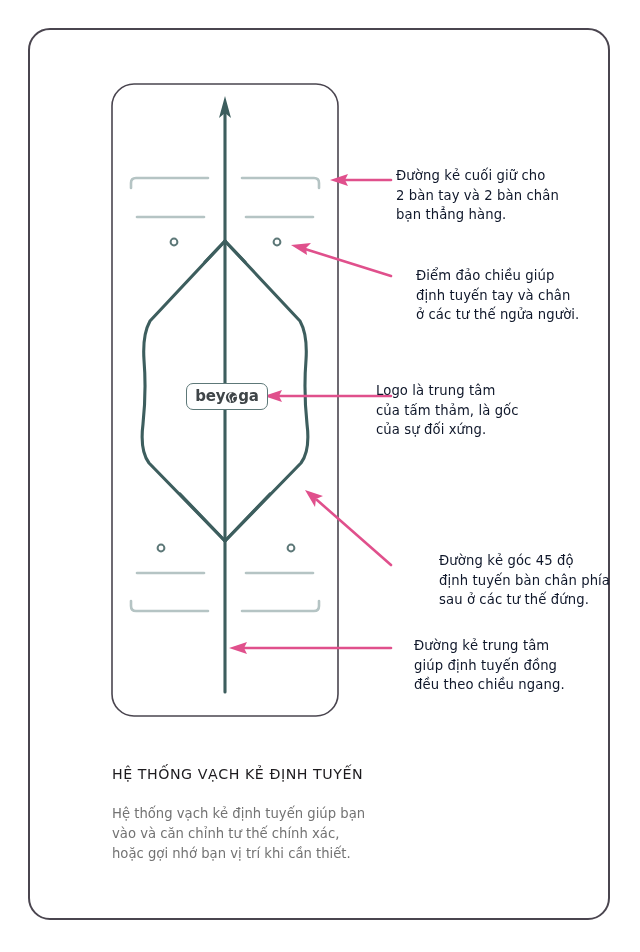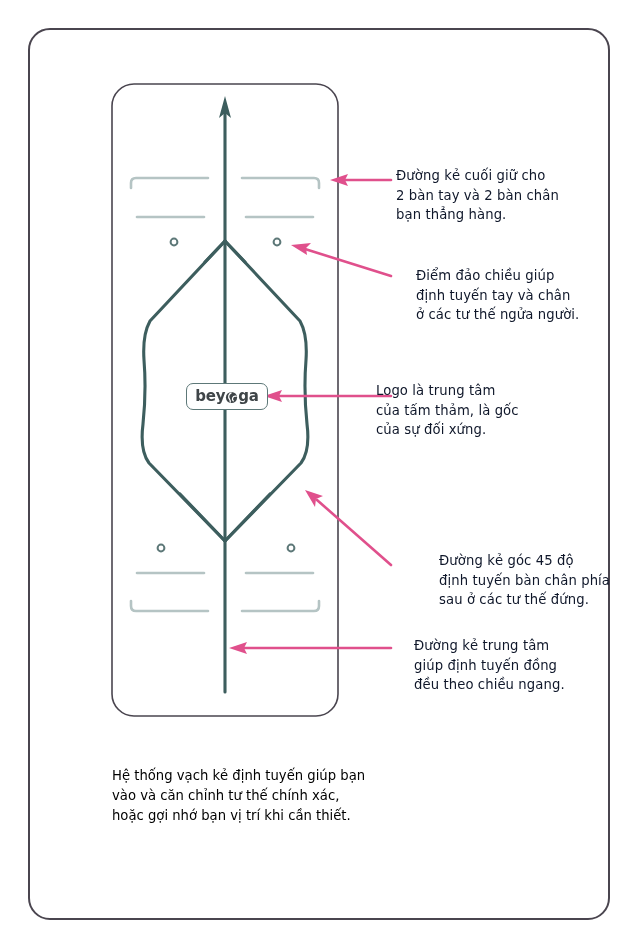--- a/index.html
+++ b/index.html
@@ -29,21 +29,21 @@
   .anno-3{left:376px;top:381px;}
   .anno-4{left:419px;top:551px;margin-left:20px;}
   .anno-5{left:382px;top:636px;margin-left:32px;}
 
   .caption-block{position:absolute;left:112px;top:766px;width:340px;}
   .caption-title{
     font-size:14.2px;color:#1d1b1e;letter-spacing:.55px;
     font-weight:500;margin:0 0 22px 0;
   }
   .caption-body{
-    font-size:13.2px;line-height:20px;color:#000000;
+    font-size:13.2px;line-height:20px;color:#737373;
     white-space:pre-line;margin:0;font-weight:500;
   }
 
   .logo-box{
     position:absolute;left:186px;top:383px;width:82px;height:27px;
     border:1.6px solid #5d7878;border-radius:7px;background:#ffffff;
     display:flex;align-items:center;justify-content:center;
     box-sizing:border-box;
   }
   .logo-text{
@@ -149,16 +149,17 @@
 của tấm thảm, là gốc
 của sự đối xứng.</div>
 <div class="anno anno-4">Đường kẻ góc 45 độ
 định tuyến bàn chân phía
 sau ở các tư thế đứng.</div>
 <div class="anno anno-5">Đường kẻ trung tâm
 giúp định tuyến đồng
 đều theo chiều ngang.</div>
 
 <div class="caption-block">
+  <div class="caption-title">HỆ THỐNG VẠCH KẺ ĐỊNH TUYẾN</div>
   <div class="caption-body">Hệ thống vạch kẻ định tuyến giúp bạn
 vào và căn chỉnh tư thế chính xác,
 hoặc gợi nhớ bạn vị trí khi cần thiết.</div>
 </div>
 
 </body></html>

